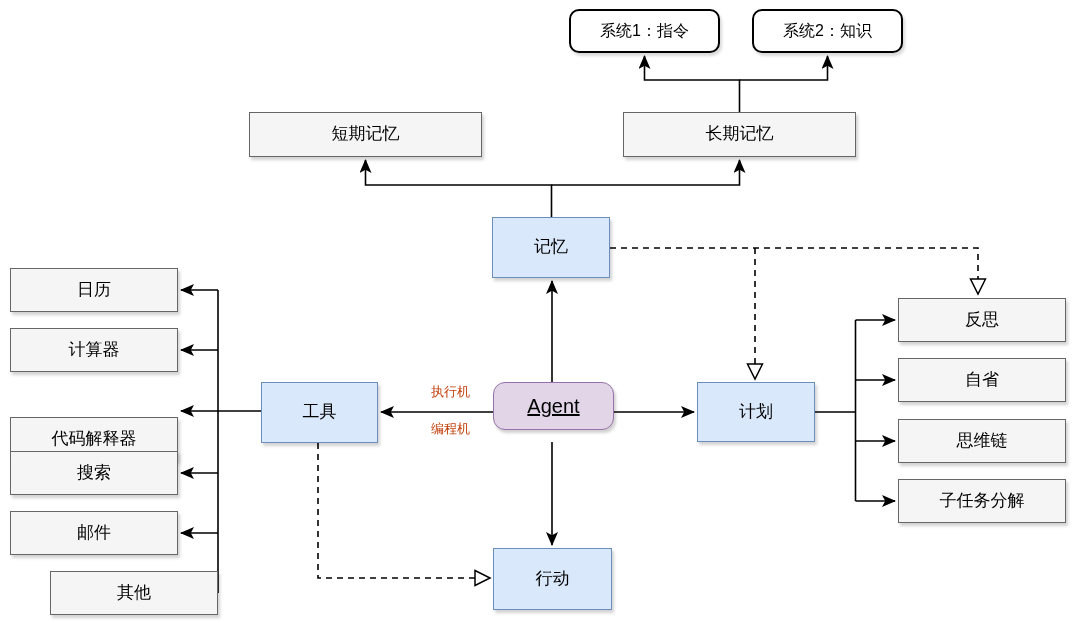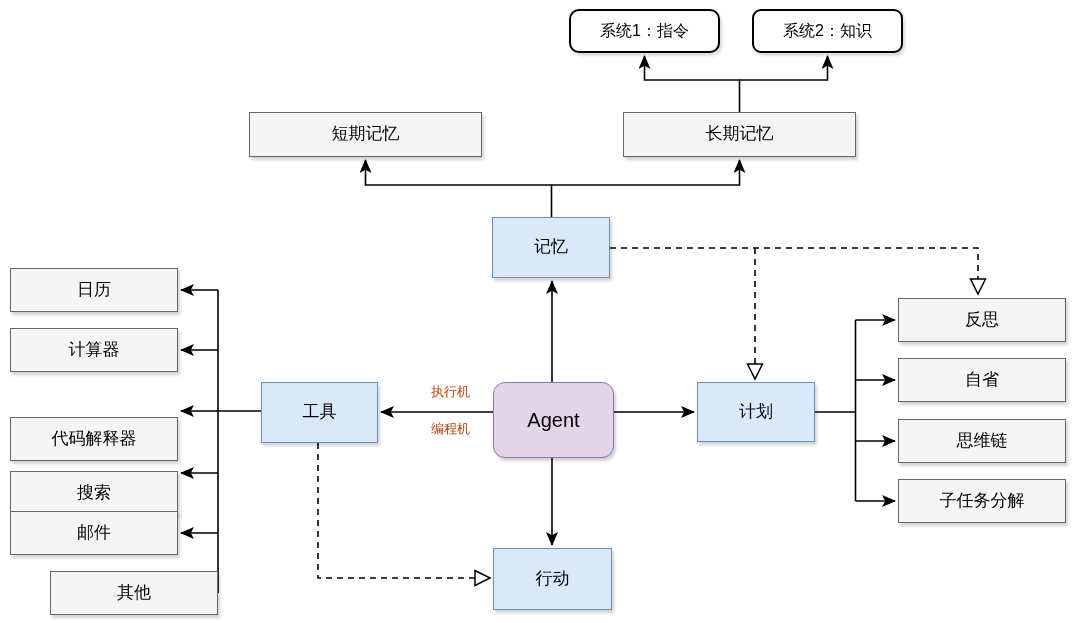--- a/index.html
+++ b/index.html
@@ -106,38 +106,38 @@
 
       <g stroke-dasharray="6 5">
         <path d="M610 248 H978 V294" marker-end="url(#tri)"></path>
         <path d="M755 248 V379" marker-end="url(#tri)"></path>
         <path d="M318 443 V578 H490" marker-end="url(#tri)"></path>
       </g>
     </g>
   </svg>
 
   <div class="node white" style="left:569px; top:9px; width:151px; height:44px;">系统1：指令</div>
-  <div class="node white" style="left:752px; top:9px; width:151px; height:44px;border-radius:9px;">系统2：知识</div>
+  <div class="node white" style="left:752px; top:9px; width:151px; height:44px;">系统2：知识</div>
 
   <div class="node gray" style="left:249px; top:112px; width:233px; height:45px;">短期记忆</div>
   <div class="node gray" style="left:623px; top:112px; width:233px; height:45px;">长期记忆</div>
   <div class="node blue" style="left:492px; top:217px; width:118px; height:61px;">记忆</div>
 
   <div class="node blue" style="left:261px; top:382px; width:117px; height:61px;">工具</div>
-  <div class="node purple" style="left:493px; top:382px; width:121px; height:76px;">Agent</div>
+  <div class="node purple" style="left:493px; top:382px; width:121px; height:48px;text-decoration:underline;">Agent</div>
   <div class="node blue" style="left:697px; top:382px; width:118px; height:60px;">计划</div>
   <div class="node blue" style="left:493px; top:548px; width:119px; height:62px;">行动</div>
 
   <div class="edge-label" style="left:400px; top:383px;">执行机</div>
   <div class="edge-label" style="left:400px; top:420px;">编程机</div>
 
   <div class="node gray" style="left:10px; top:268px; width:168px; height:44px;">日历</div>
   <div class="node gray" style="left:10px; top:328px; width:168px; height:44px;">计算器</div>
   <div class="node gray" style="left:10px; top:389px; width:168px; height:44px;margin-top:28px;">代码解释器</div>
-  <div class="node gray" style="left:10px; top:471px; width:168px; height:44px;">搜索</div>
+  <div class="node gray" style="left:10px; top:451px; width:168px; height:44px;">搜索</div>
   <div class="node gray" style="left:10px; top:511px; width:168px; height:44px;">邮件</div>
   <div class="node gray" style="left:10px; top:571px; width:168px; height:44px;margin-left:40px;">其他</div>
 
   <div class="node gray" style="left:898px; top:298px; width:168px; height:44px;">反思</div>
   <div class="node gray" style="left:898px; top:358px; width:168px; height:44px;">自省</div>
   <div class="node gray" style="left:898px; top:419px; width:168px; height:44px;">思维链</div>
   <div class="node gray" style="left:898px; top:479px; width:168px; height:44px;">子任务分解</div>
 
 </div>
 

